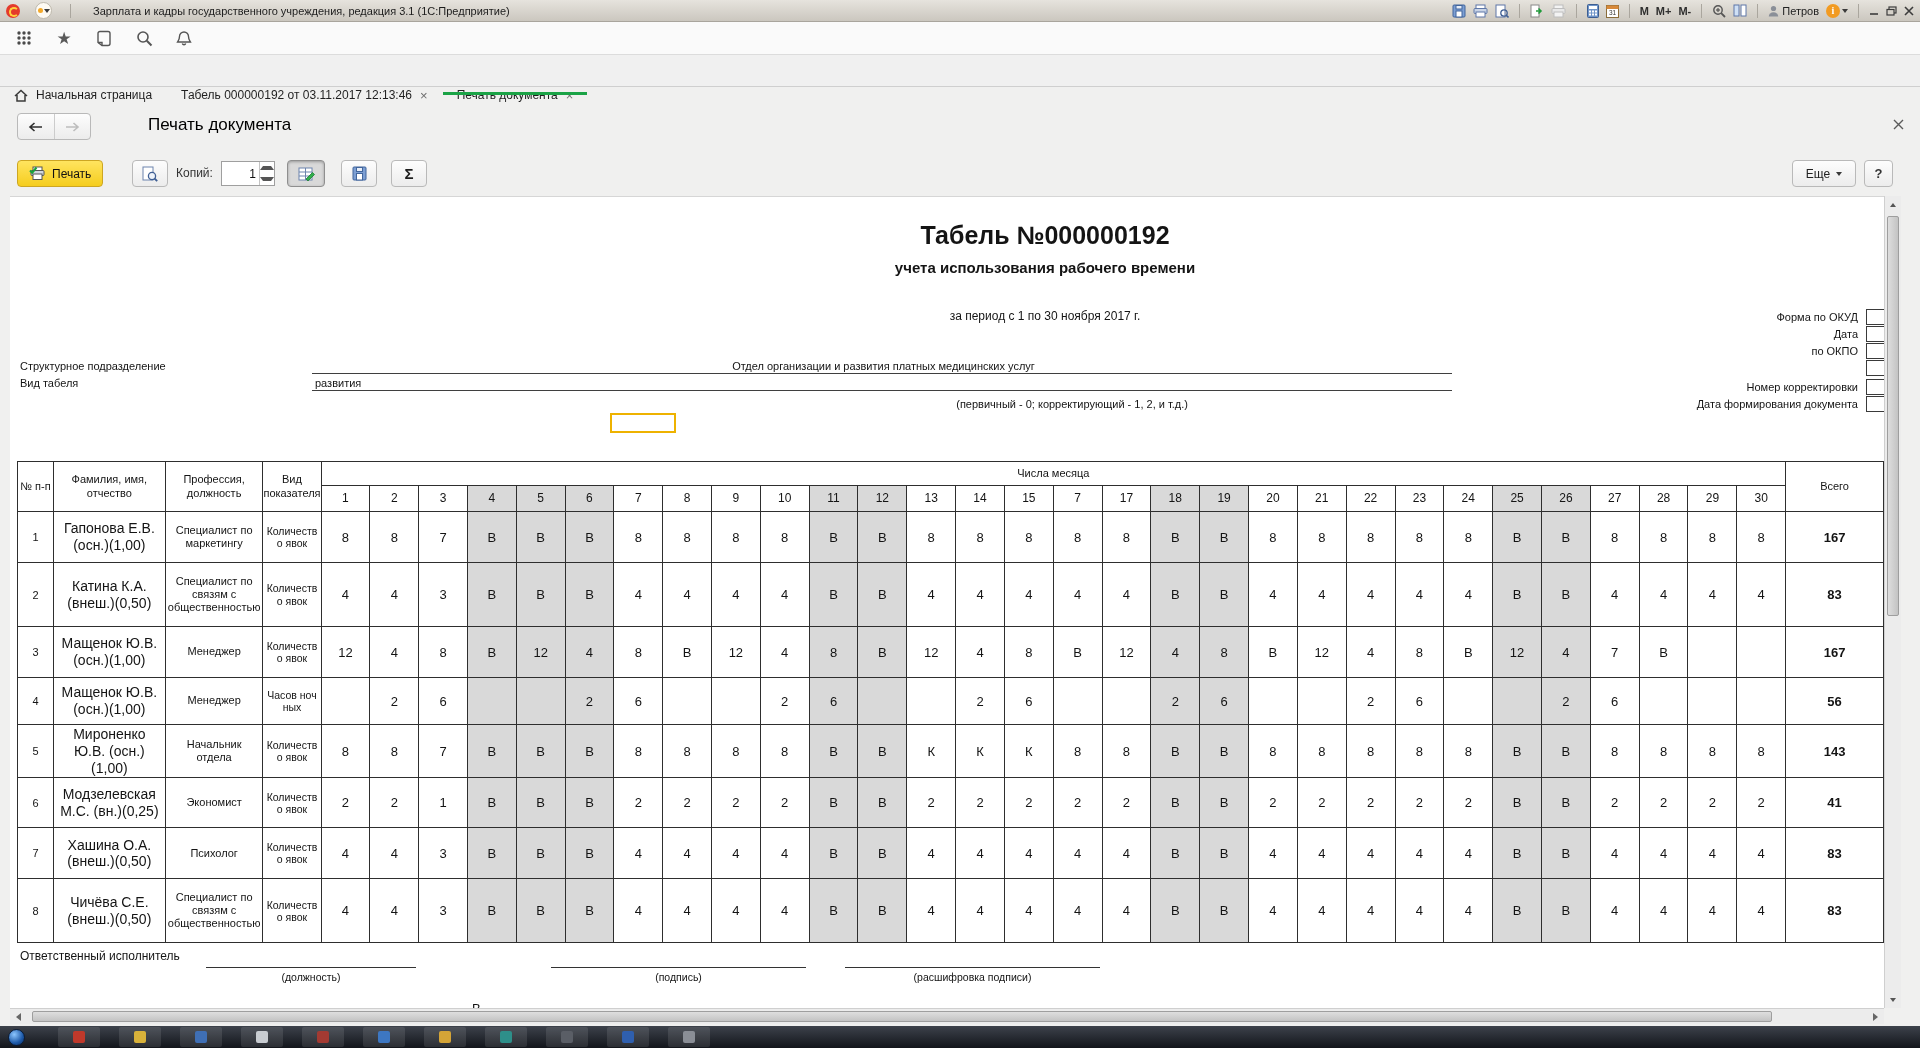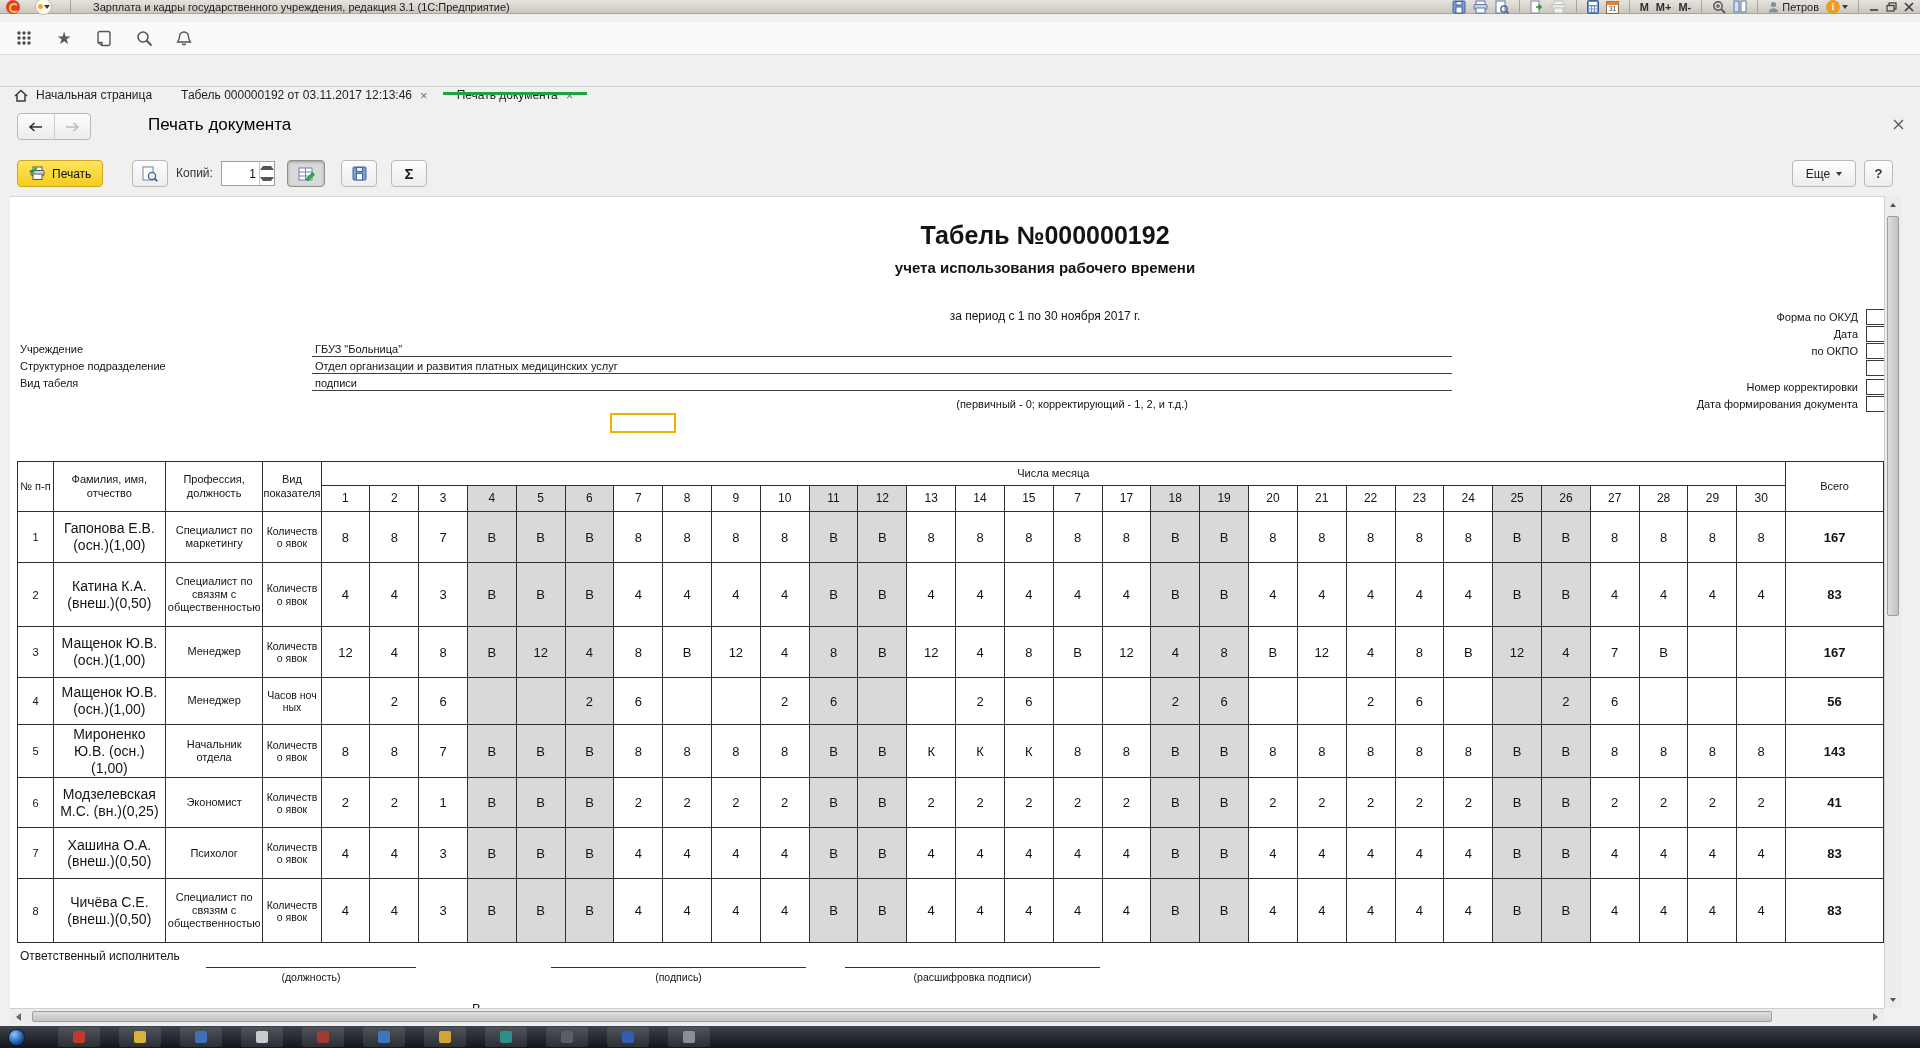--- a/index.html
+++ b/index.html
@@ -1,20 +1,20 @@
 <!DOCTYPE html>
 <html><head>
 <meta charset="utf-8">
 <style>
   html,body{margin:0;padding:0;background:#333;}
   #screen{position:relative;width:1920px;height:1048px;background:#f0f0ef;overflow:hidden;
           font-family:"Liberation Sans",sans-serif;color:#111;}
 
   
-  .titlebar{position:absolute;left:0;top:0;width:1920px;height:14px;
+  .titlebar{position:absolute;left:0;top:0;width:1920px;height:22px;
     background:linear-gradient(#e6e3dd,#cbc7bf);border-bottom:1px solid #a9a59d;
     display:flex;align-items:center;padding:3px 6px;box-sizing:border-box;gap:15px;}
   .logo1c{width:14px;height:14px;border-radius:50%;background:#e43b2c;position:relative;flex:0 0 auto;}
   .logo1c::after{content:"";position:absolute;left:3px;top:3px;width:6px;height:6px;border-radius:50%;
     border:2px solid #ffd23d;border-right-color:transparent;}
   .menu-circle{width:15px;height:15px;border-radius:50%;background:#fdfaf3;border:1px solid #bdb8ac;
     display:flex;align-items:center;justify-content:center;gap:1px;}
   .menu-circle .dot{width:5px;height:5px;border-radius:50%;background:#f4a92a;}
   .caret{width:0;height:0;border-left:3px solid transparent;border-right:3px solid transparent;border-top:4px solid #3a3a3a;}
   .tb-sep{width:1px;height:14px;background:#aaa69e;margin:0 3px;}
@@ -382,31 +382,27 @@
         <div class="okud-box" style="top: 129px;"></div>
         <div class="okud-label" style="top: 148px;">по ОКПО</div>
         <div class="okud-box" style="top: 146px;"></div>
         <div class="okud-box" style="top: 163px;"></div>
         <div class="okud-label" style="top: 184px;">Номер корректировки</div>
         <div class="okud-box" style="top: 182px;"></div>
         <div class="okud-label" style="top: 201px;">Дата формирования документа</div>
         <div class="okud-box" style="top: 199px;"></div>
       </div>
 
-    <div class="field-row" style="top:144px;">
-      <div class="f-label">Учреждение</div>
-      <div class="f-value">ГБУЗ "Больница"</div>
-    </div>
-    <div class="field-row" style="top:161px;">
+    <div class="field-row" style="top:161px;text-align:center;">
       <div class="f-label">Структурное подразделение</div>
       <div class="f-value">Отдел организации и развития платных медицинских услуг</div>
     </div>
     <div class="field-row" style="top:178px;">
       <div class="f-label">Вид табеля</div>
-      <div class="f-value">подписи</div>
+      <div class="f-value">развития</div>
     </div>
 
     <div class="hint">(первичный - 0; корректирующий - 1, 2, и т.д.)</div>
     <div class="sel-cell"></div>
 
     <table class="ts" id="timesheet-table">
         <colgroup>
           <col style="width: 36px;">
           <col style="width: 112px;">
           <col style="width: 90px;">

